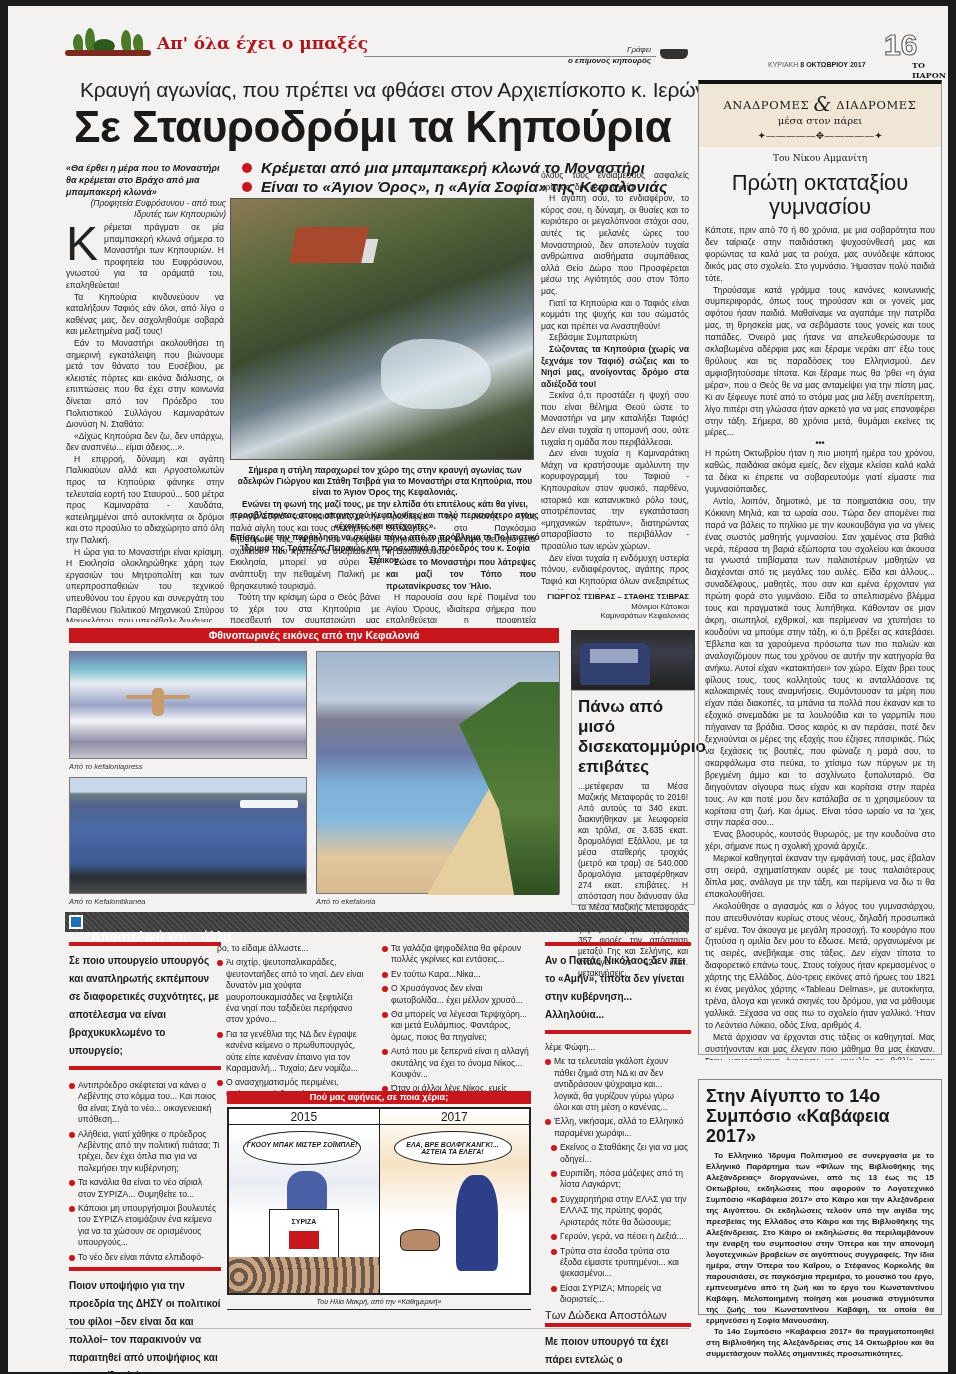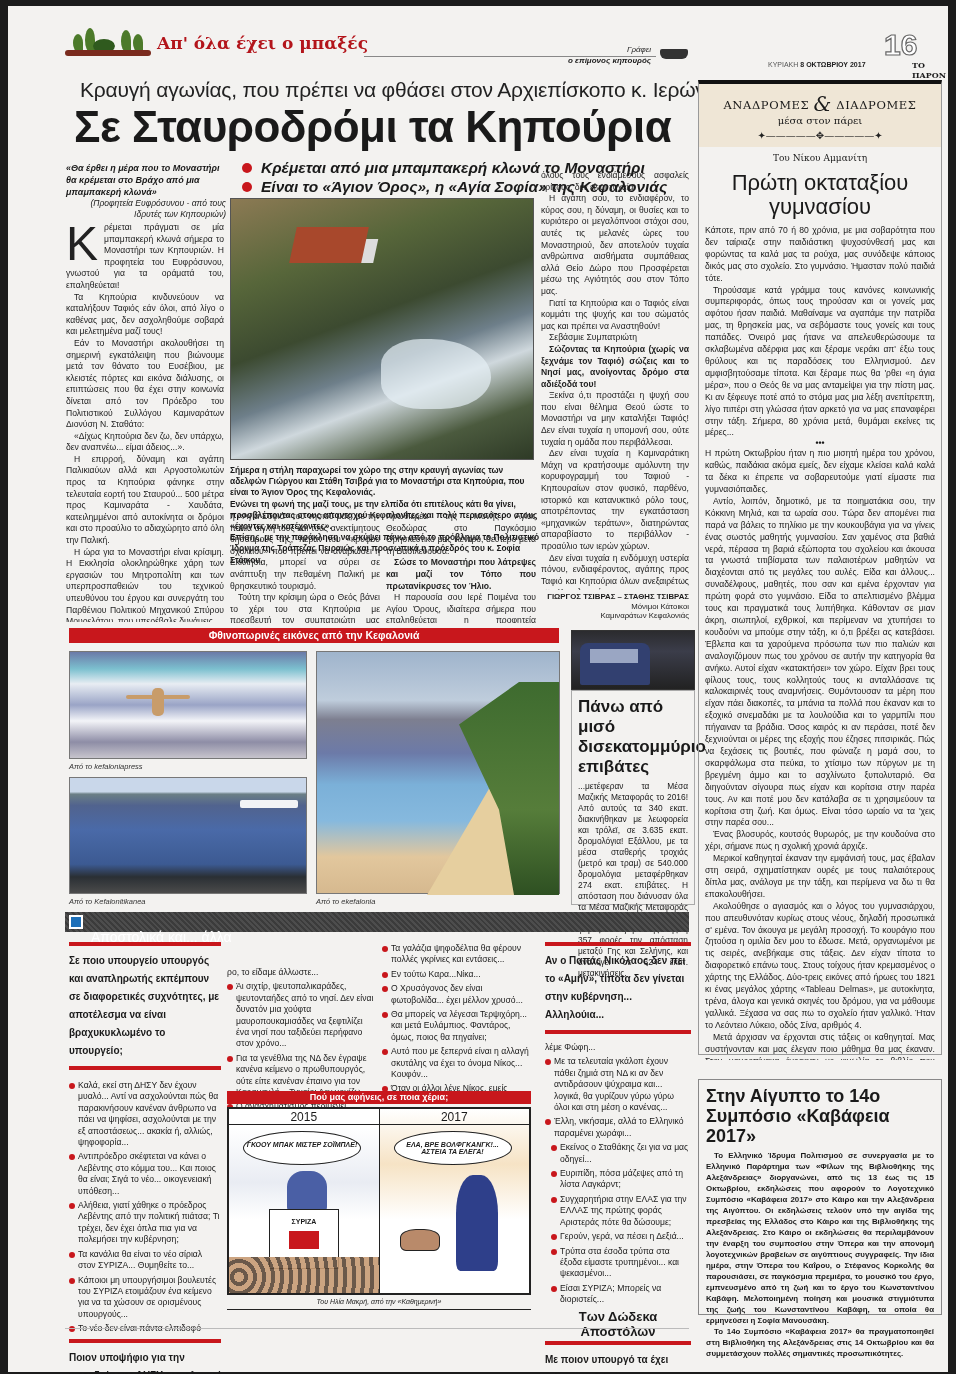--- a/index.html
+++ b/index.html
@@ -38,21 +38,21 @@
   .dropcap { float: left; font-size: 48px; line-height: 40px; margin: 2px 6px 0 0; font-weight: normal; color: #222; }
   
   .monastery {
     left: 222px; top: 192px; width: 304px; height: 262px;
     background: linear-gradient(160deg, #8c7a54 0%, #57663a 25%, #3c4a30 45%, #6e7f8a 60%, #cfd8dd 70%, #4b5a3e 85%, #2e3a26 100%);
     border: 1px solid #555;
   }
   .monastery .building { position: absolute; left: 62px; top: 28px; width: 72px; height: 36px; background: #a8482c; transform: skewX(-12deg); box-shadow: 18px 6px 0 -6px #ddd; }
   .monastery .water { position: absolute; left: 150px; top: 140px; width: 110px; height: 70px; background: rgba(230,240,245,.7); border-radius: 40% 60% 50% 40%; }
   .caption-bold { left: 222px; top: 459px; width: 310px; font-size: 8.4px; font-weight: bold; line-height: 11.2px; }
-  .caption-bold p { margin: 0; }
+  .caption-bold p { margin: 0; text-align: center; }
   
   .banner { left: 61px; top: 622px; width: 490px; height: 15px; background: #c8171c; color: #fff; font-size: 10.5px; font-weight: bold; text-align: center; line-height: 15px; }
   .photo { border: 1px solid #777; }
   .ph1 { left: 61px; top: 645px; width: 238px; height: 108px; background: linear-gradient(180deg, #6b7aa8 0%, #7cc0cf 16%, #e8edf3 30%, #9aa4c6 50%, #f3f4f8 65%, #8e8da6 85%, #c7c4cc 100%); }
   .ph1 .swimmer { position: absolute; left: 82px; top: 36px; width: 12px; height: 28px; background: #c89c6a; border-radius: 5px; }
   .ph1 .swimmer::before { content: ""; position: absolute; left: -26px; top: 7px; width: 64px; height: 4px; background: #c89c6a; border-radius: 2px; }
   .ph2 { left: 61px; top: 771px; width: 238px; height: 117px; background: linear-gradient(180deg, #c9d7ea 0%, #c9d7ea 12%, #6b7f86 14%, #51638e 24%, #4a6aa8 45%, #3c5a92 75%, #2a2f34 86%, #4b4b4b 100%); }
   .ph2 .ship { position: absolute; left: 170px; top: 22px; width: 58px; height: 8px; background: #f2f3f5; border-radius: 2px; }
   .ph3 { left: 308px; top: 645px; width: 244px; height: 243px; background: linear-gradient(180deg, #9fb4cc 0%, #bfcddc 20%, #7d7f90 28%, #6c7aa8 42%, #7bb0d8 55%, #86b9de 70%, #e2c79d 85%, #d6b98f 100%); }
   .ph3 .trees { position: absolute; right: 0; top: 30px; width: 100px; height: 213px; background: linear-gradient(180deg, #3e6b2f, #567d3a 60%, #2e5022); clip-path: polygon(60% 0, 100% 0, 100% 100%, 55% 100%, 40% 60%, 20% 40%, 0 20%); }
@@ -86,21 +86,21 @@
   .apo-band .sq { position: absolute; left: 4px; top: 3px; width: 14px; height: 14px; border: 2px solid #fff; background: #1d6fb8; }
   .apo-band .ttl { position: absolute; left: 26px; top: 17px; font-size: 14px; font-weight: normal; color: #fff; }
   .redbar { height: 4px; background: #c8171c; }
   .question { font-size: 10px; font-weight: bold; line-height: 18px; }
   .gossip { font-size: 8.6px; line-height: 11.4px; }
   .gossip li { list-style: none; position: relative; padding-left: 9px; margin-bottom: 3px; }
   .gossip li::before { content: ""; position: absolute; left: 0; top: 3px; width: 6px; height: 6px; border-radius: 50%; background: #c8171c; }
   .gossip .plain { padding-left: 0; }
   .gossip .plain::before { display: none; }
   .gossip .indent { margin-left: 6px; }
-  .sig { text-align: center; font-weight: bold; font-size: 13px; }
+  .sig { text-align: left; font-weight: normal; font-size: 11px; }
   .cartoon-banner { left: 219px; top: 1085px; width: 304px; height: 13px; background: #c8171c; color: #fff; font-size: 9px; font-weight: bold; text-align: center; line-height: 13px; }
   .cartoon { left: 219px; top: 1101px; width: 304px; height: 188px; border: 2px solid #222; background: #0f172a; display: flex; }
   .panel { flex: 1; position: relative; border-right: 1px solid #222; overflow: hidden; }
   .panel:last-child { border-right: none; }
   .panel .yr { height: 16px; border-bottom: 1px solid #222; text-align: center; font-size: 12px; line-height: 16px; }
   .bubble { position: absolute; left: 14px; top: 22px; width: 118px; height: 34px; border: 1px solid #222; border-radius: 50%; background: #fff; font-size: 7px; font-weight: bold; text-align: center; padding-top: 9px; font-style: italic; }
   .p1 { background: linear-gradient(180deg, #fff 0, #fff 10%, #e9ecf3 40%, #fff 60%); }
   .p2 { background: linear-gradient(180deg, #fff 0, #f6e3c5 30%, #fff 60%); }
   .podium { position: absolute; left: 40px; top: 100px; width: 70px; height: 60px; background: #fff; border: 1px solid #222; font-size: 7px; font-weight: bold; text-align: center; padding-top: 8px; }
   .flag { width: 30px; height: 18px; background: #c8171c; margin: 6px auto 0; }
@@ -259,33 +259,32 @@
   <div class="abs apo-band">
     <span class="sq"></span>
     <span class="ttl">Αποστολικά και... άλλα</span>
   </div>
 
   <div class="abs" style="left:61px;top:936px;width:152px;">
     <div class="redbar"></div>
     <div class="question" style="margin:6px 0;">Σε ποιο υπουργείο υπουργός και αναπληρωτής εκπέμπουν σε διαφορετικές συχνότητες, με αποτέλεσμα να είναι βραχυκυκλωμένο το υπουργείο;</div>
     <div class="redbar" style="margin-bottom:10px;"></div>
     <ul class="gossip">
-      <li>Καλά, εκεί στη ΔΗΣΥ δεν έχουν μυαλό... Αντί να ασχολούνται πώς θα παρακινήσουν κανέναν άνθρωπο να πάει να ψηφίσει, ασχολούνται με την εξ αποστάσεως... ακακία ή, αλλιώς, ψηφοφορία...</li>
       <li>Αντιπρόεδρο σκέφτεται να κάνει ο Λεβέντης στο κόμμα του... Και ποιος θα είναι; Σιγά το νέο... οικογενειακή υπόθεση...</li>
       <li>Αλήθεια, γιατί χάθηκε ο πρόεδρος Λεβέντης από την πολιτική πιάτσα; Τι τρέχει, δεν έχει όπλα πια για να πολεμήσει την κυβέρνηση;</li>
       <li>Τα κανάλια θα είναι το νέο σίριαλ στον ΣΥΡΙΖΑ... Θυμηθείτε το...</li>
       <li>Κάποιοι μη υπουργήσιμοι βουλευτές του ΣΥΡΙΖΑ ετοιμάζουν ένα κείμενο για να τα χώσουν σε ορισμένους υπουργούς...</li>
       <li>Το νέο δεν είναι πάντα ελπιδοφό-</li>
     </ul>
     <div class="redbar" style="margin-top:4px;"></div>
     <div class="question" style="margin:6px 0;">Ποιον υποψήφιο για την προεδρία της ΔΗΣΥ οι πολιτικοί του φίλοι –δεν είναι δα και πολλοί– τον παρακινούν να παραιτηθεί από υποψήφιος και να στηρίξει Φώφη;</div>
     <div class="redbar"></div>
   </div>
 
-  <div class="abs" style="left:219px;top:937px;width:150px;margin-top:24px;">
+  <div class="abs" style="left:209px;top:937px;width:150px;">
     <ul class="gossip">
       <li class="plain">ρο, το είδαμε άλλωστε...</li>
       <li>Άι σιχτίρ, ψευτοπαλικαράδες, ψευτονταήδες από το νησί. Δεν είναι δυνατόν μια χούφτα μαυροπουκαμισάδες να ξεφτιλίζει ένα νησί που ταξιδεύει περήφανο στον χρόνο...</li>
       <li>Για τα γενέθλια της ΝΔ δεν έγραψε κανένα κείμενο ο πρωθυπουργός, ούτε είπε κανέναν έπαινο για τον Καραμανλή... Τυχαίο; Δεν νομίζω...</li>
       <li>Ο ανασχηματισμός περιμένει, υπάρχει περίοδος χάριτος...</li>
     </ul>
   </div>
 
   <div class="abs" style="left:374px;top:937px;width:150px;">
     <ul class="gossip">

